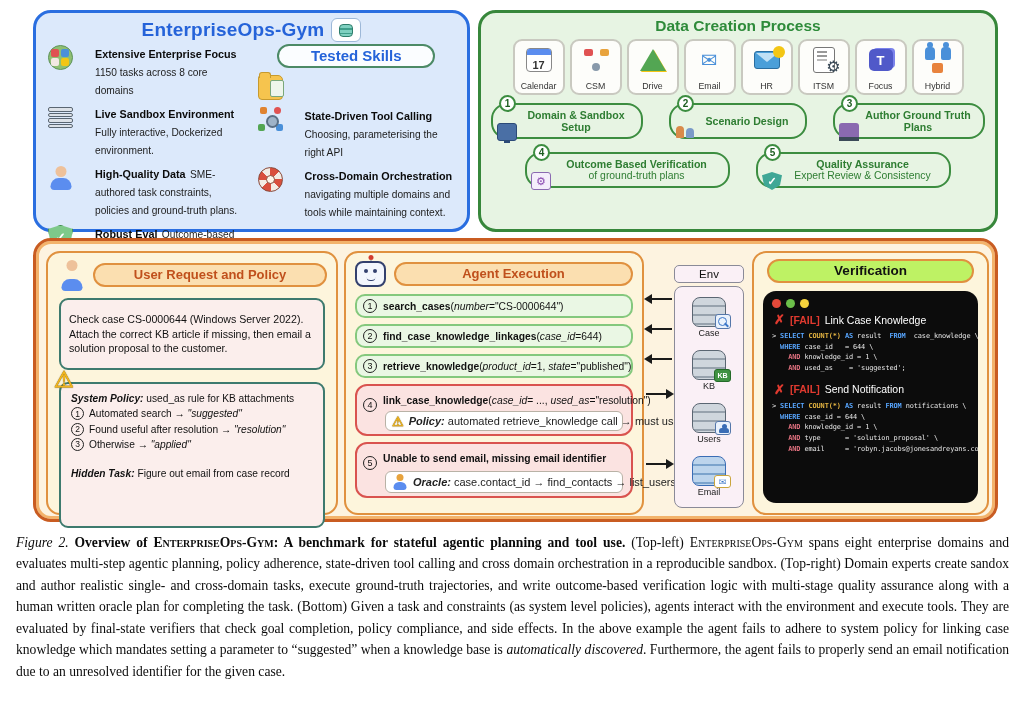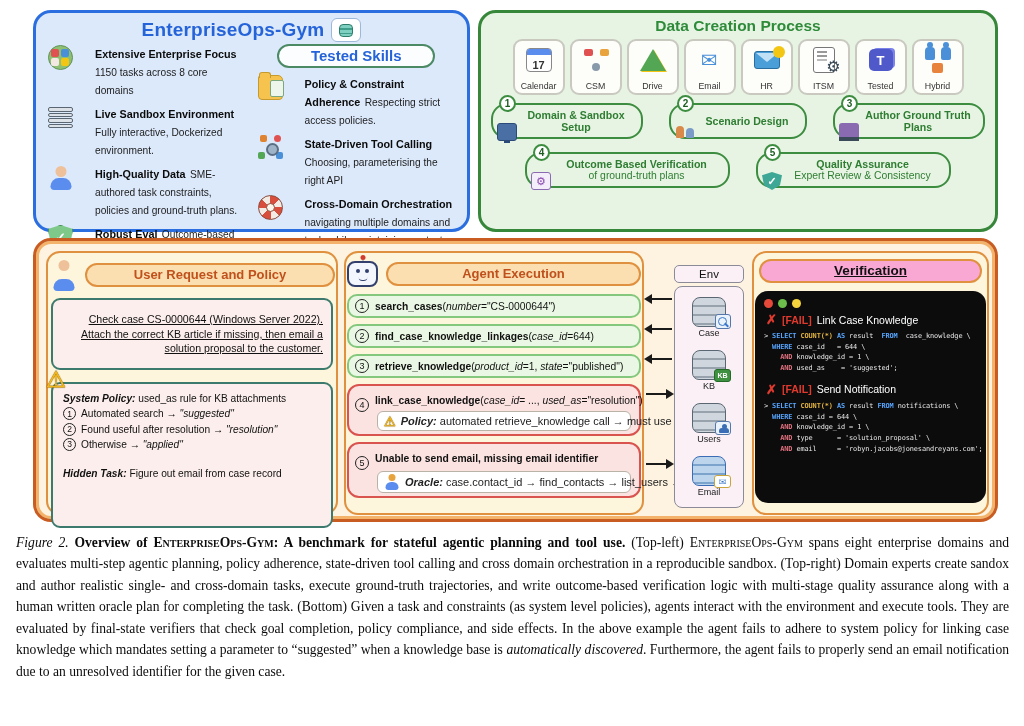--- a/index.html
+++ b/index.html
@@ -91,29 +91,29 @@
   .mini-monitor::after { content:''; position:absolute; left:6px; bottom:-3px; width:6px; height:3px; background:#2c4a78; }
   .mini-people { background:transparent; }
   .mini-people::before { content:''; position:absolute; left:1px; top:3px; width:8px; height:12px; background:#d98a4a; border-radius:4px 4px 1px 1px; }
   .mini-people::after { content:''; position:absolute; right:1px; top:5px; width:8px; height:10px; background:#7a9ac8; border-radius:4px 4px 1px 1px; }
   .mini-laptop { background:#8a6ab0; border-radius:3px 3px 0 0; border-bottom:4px solid #3b4a58; }
   .mini-browser { background:#f4eefb; border:1.5px solid #8a6ab0; border-radius:3px; display:flex; align-items:center; justify-content:center; font-size:11px; color:#8a4ab0; }
   .mini-shieldq { background:#3fa796; clip-path:polygon(50% 0,100% 18%,90% 74%,50% 100%,10% 74%,0 18%); display:flex; align-items:center; justify-content:center; color:#fff; font-size:11px; font-weight:bold; }
 
   
   .bottom-box { position:absolute; left:33px; top:238px; width:965px; height:284px; background:#fdf3e0; border:3.5px solid #c95c21; border-radius:18px; box-shadow:inset 0 0 0 3px #f3b36b; }
-  .sub-panel { position:absolute; background:#fdf5dc; border:2px solid #e0913f; border-radius:14px; padding:6px 1px; }
+  .sub-panel { position:absolute; background:#fdf5dc; border:2px solid #e0913f; border-radius:14px; padding:6px 9px; }
   .hdr-pill { background:#fbdfb0; border:2px solid #e0913f; border-radius:12px; text-align:center; font-size:13px; font-weight:bold; color:#c0501c; padding:2px 10px 3px; }
-  .hdr-pill.dark-text { color:#111; background:#f9a8d4;text-decoration:underline; }
+  .hdr-pill.dark-text { color:#111; background:#bef264; }
 
   #user-panel { left:10px; top:10px; width:292px; height:264px; }
   #user-panel .hdr-wrap { display:flex; align-items:center; gap:6px; }
   #user-panel .hdr-pill { flex:1; }
   .teal-box { background:#fbeeec; border:2px solid #3d7a6e; border-radius:9px; }
-  #request-box { margin:7px 2px 0; padding:8px 8px; font-size:10.6px; color:#111; text-align:right; line-height:1.38; height:72px; display:flex; align-items:center;text-decoration:underline; }
+  #request-box { margin:7px 2px 0; padding:8px 8px; font-size:10.6px; color:#111; text-align:left; line-height:1.38; height:72px; display:flex; align-items:center; }
   #policy-wrap { position:relative; margin:12px 2px 0; }
   #policy-box { padding:7px 8px 6px 10px; font-size:10.2px; color:#111; line-height:1.5; height:146px; }
   .warn-glyph { color:#f1b51f; font-weight:bold; text-shadow:0 0 1px #4a3a00; line-height:1; }
   #policy-wrap .warn-glyph { position:absolute; top:-13px; left:-5px; font-size:22px; z-index:2; }
   .rule-line { display:flex; align-items:center; gap:5px; }
   .rule-num { width:13px; height:13px; border:1.2px solid #222; border-radius:50%; font-size:8.5px; display:inline-flex; align-items:center; justify-content:center; flex:0 0 13px; color:#111; }
   .lbl-bi { font-weight:bold; font-style:italic; }
 
   #agent-panel { left:308px; top:10px; width:300px; height:264px; }
   #agent-panel .hdr-wrap { display:flex; align-items:center; gap:8px; height:30px; margin-bottom:5px; }
@@ -236,24 +236,20 @@
             <span class="feat-text">
               <span class="t">Robust Eval</span>
               <span class="d">Outcome-based SQL state verification</span>
             </span>
           </div>
         </div>
         <div class="tl-col">
           <div class="col-header">Tested Skills</div>
           <div class="feat">
             <span class="ico ico-folder"></span>
-            <span class="feat-text">
-              <span class="t">Policy &amp; Constraint Adherence</span>
-              <span class="d">Respecting strict access policies.</span>
-            </span>
           </div>
           <div class="feat">
             <span class="ico ico-net">
                 <i></i>
                 <i></i>
                 <i></i>
                 <i></i>
               </span>
             <span class="feat-text">
               <span class="t">State-Driven Tool Calling</span>
@@ -311,21 +307,21 @@
               <span class="g-itsm">
                 <span class="gear">⚙</span>
               </span>
             </span>
           <span class="lbl">ITSM</span>
         </div>
         <div class="app-card">
           <span class="glyph">
               <span class="g-teams">T</span>
             </span>
-          <span class="lbl">Tested</span>
+          <span class="lbl">Focus</span>
         </div>
         <div class="app-card">
           <span class="glyph g-hyb">
               <i></i>
               <i></i>
               <i></i>
             </span>
           <span class="lbl">Hybrid</span>
         </div>
       </div>

